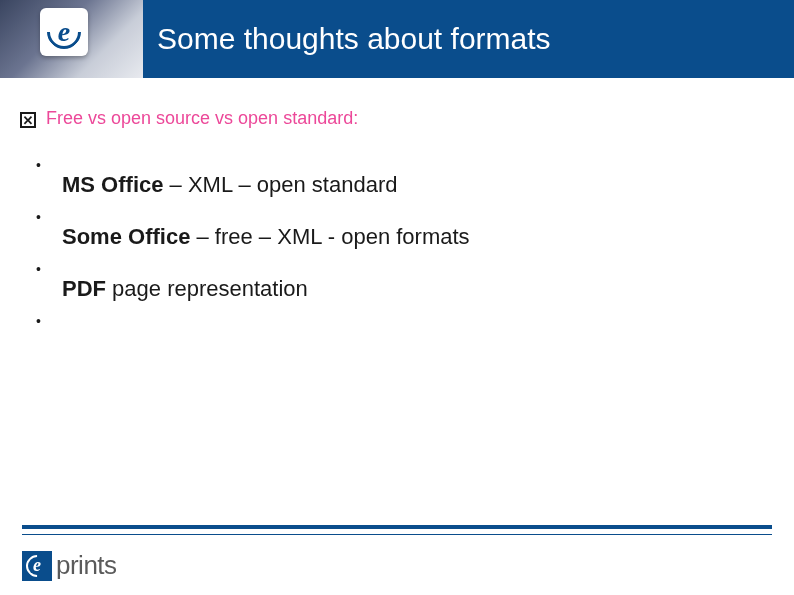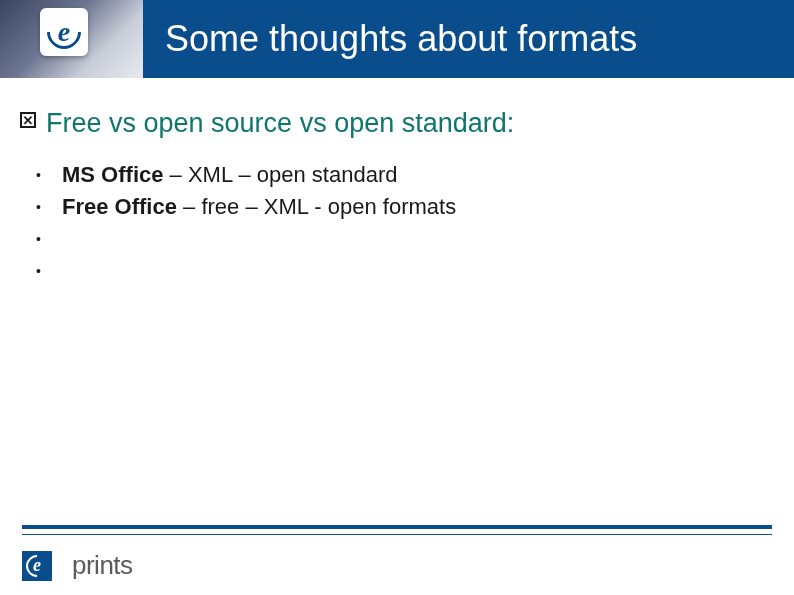--- a/index.html
+++ b/index.html
@@ -54,23 +54,23 @@
     width: 34px;
     height: 34px;
     border: 3px solid #0a4d8c;
     border-radius: 50%;
     border-top-color: transparent;
     border-right-color: transparent;
     transform: rotate(-45deg);
   }
   .header-title {
     color: #fff;
-    font-size: 36px;
+    font-size: 30px;
     font-weight: 400;
-    margin-left: 22px;
+    margin-left: 14px;
   }
 
   .content {
     position: absolute;
     top: 108px;
     left: 20px;
     width: 740px;
   }
 
   .heading-row {
@@ -86,22 +86,22 @@
     display: flex;
     align-items: center;
     justify-content: center;
     font-size: 13px;
     line-height: 1;
     color: #1a1a1a;
     margin-top: 4px;
     font-weight: bold;
   }
   .heading-text {
-    font-size: 27px;
-    color: #0f766e;
+    font-size: 18px;
+    color: #ec4899;
   }
 
   .bullets {
     margin-left: 16px;
   }
   .bullet-row {
     display: flex;
     align-items: flex-start;
     gap: 20px;
     margin-bottom: 4px;
@@ -109,20 +109,21 @@
   .bullet-dot {
     font-size: 14px;
     color: #1a1a1a;
     line-height: 28px;
     width: 6px;
   }
   .bullet-text {
     font-size: 22px;
     color: #1a1a1a;
     line-height: 28px;
+    margin-top: 20px;
   }
   .bold-span { font-weight: bold; }
 
   .footer-line {
     position: absolute;
     left: 22px;
     bottom: 66px;
     width: 750px;
     height: 4px;
     background: #0a4d8c;
@@ -168,21 +169,20 @@
     font-family: Georgia, serif;
     font-size: 18px;
     font-weight: bold;
     z-index: 1;
   }
   .footer-prints {
     font-size: 26px;
     color: #5a5a5a;
     letter-spacing: -0.5px;
     font-weight: 400;
-    margin-left: 16px;
   }
 </style>
 </head>
 <body>
 
 <div class="header-bar">
   <div class="header-left-image">
     <div class="header-logo">
       <div class="header-logo-ring"></div>
       <span class="header-logo-inner">e</span>
@@ -197,24 +197,25 @@
     <div class="heading-text">Free vs open source vs open standard:</div>
   </div>
 
   <div class="bullets">
     <div class="bullet-row">
       <div class="bullet-dot">•</div>
       <div class="bullet-text"><span class="bold-span">MS Office</span><span> – XML – open standard</span></div>
     </div>
     <div class="bullet-row">
       <div class="bullet-dot">•</div>
-      <div class="bullet-text"><span class="bold-span">Free Office</span><span> – free – XML - open formats</span></div>
-    </div>
-    <div class="bullet-row">
-      <div class="bullet-dot">•</div>
+      <div class="bullet-text"><span class="bold-span">Some Office</span><span> – free – XML - open formats</span></div>
+    </div>
+    <div class="bullet-row">
+      <div class="bullet-dot">•</div>
+      <div class="bullet-text"><span class="bold-span">PDF</span><span> page representation</span></div>
     </div>
     <div class="bullet-row">
       <div class="bullet-dot">•</div>
     </div>
   </div>
 </div>
 
 <div class="footer-line"></div>
 <div class="footer-line-thin"></div>
 

